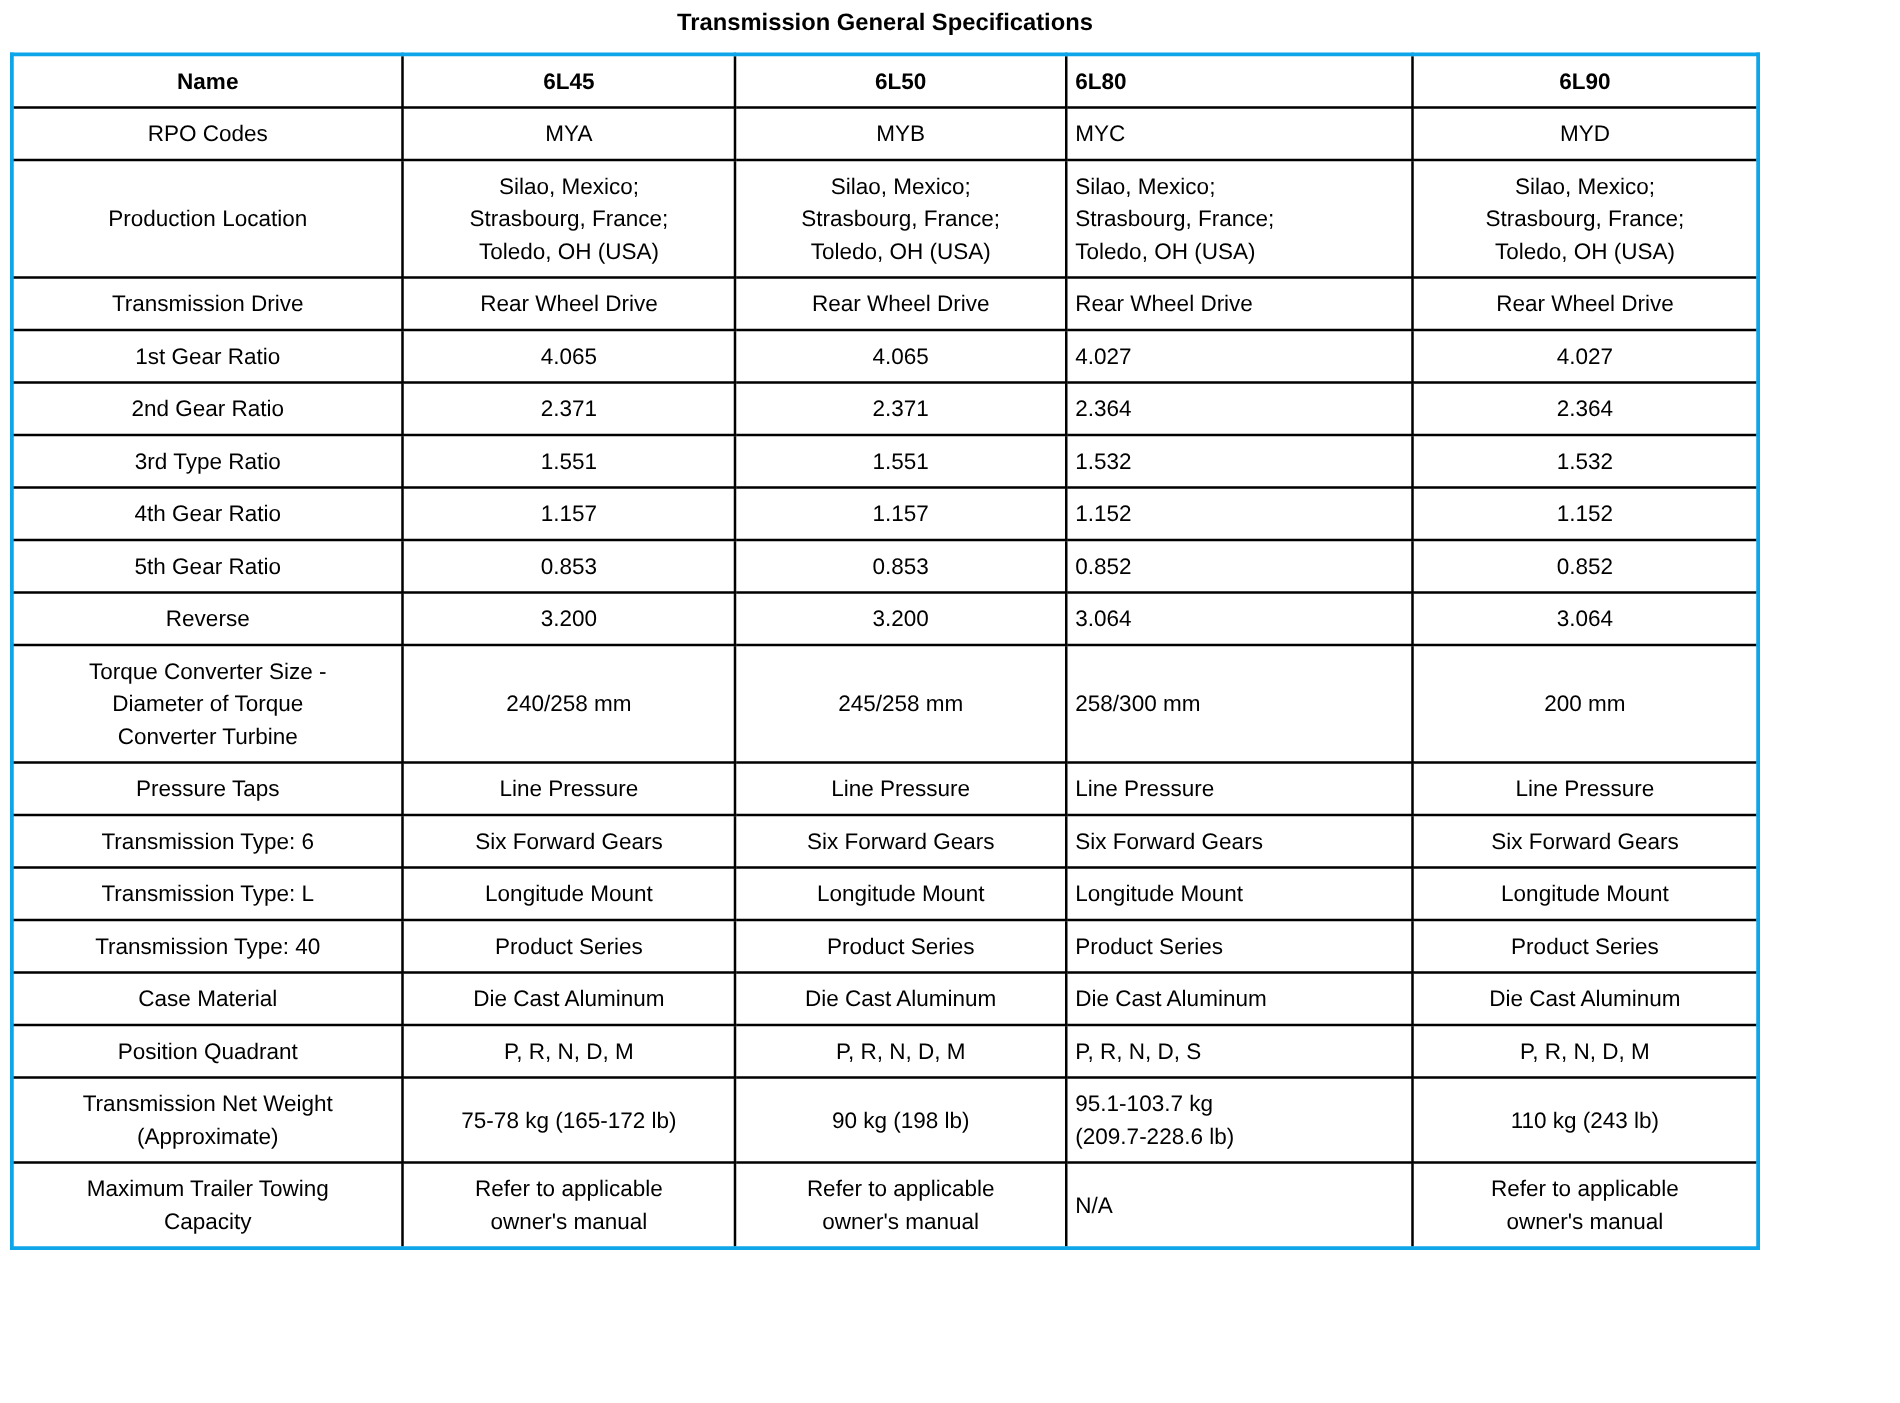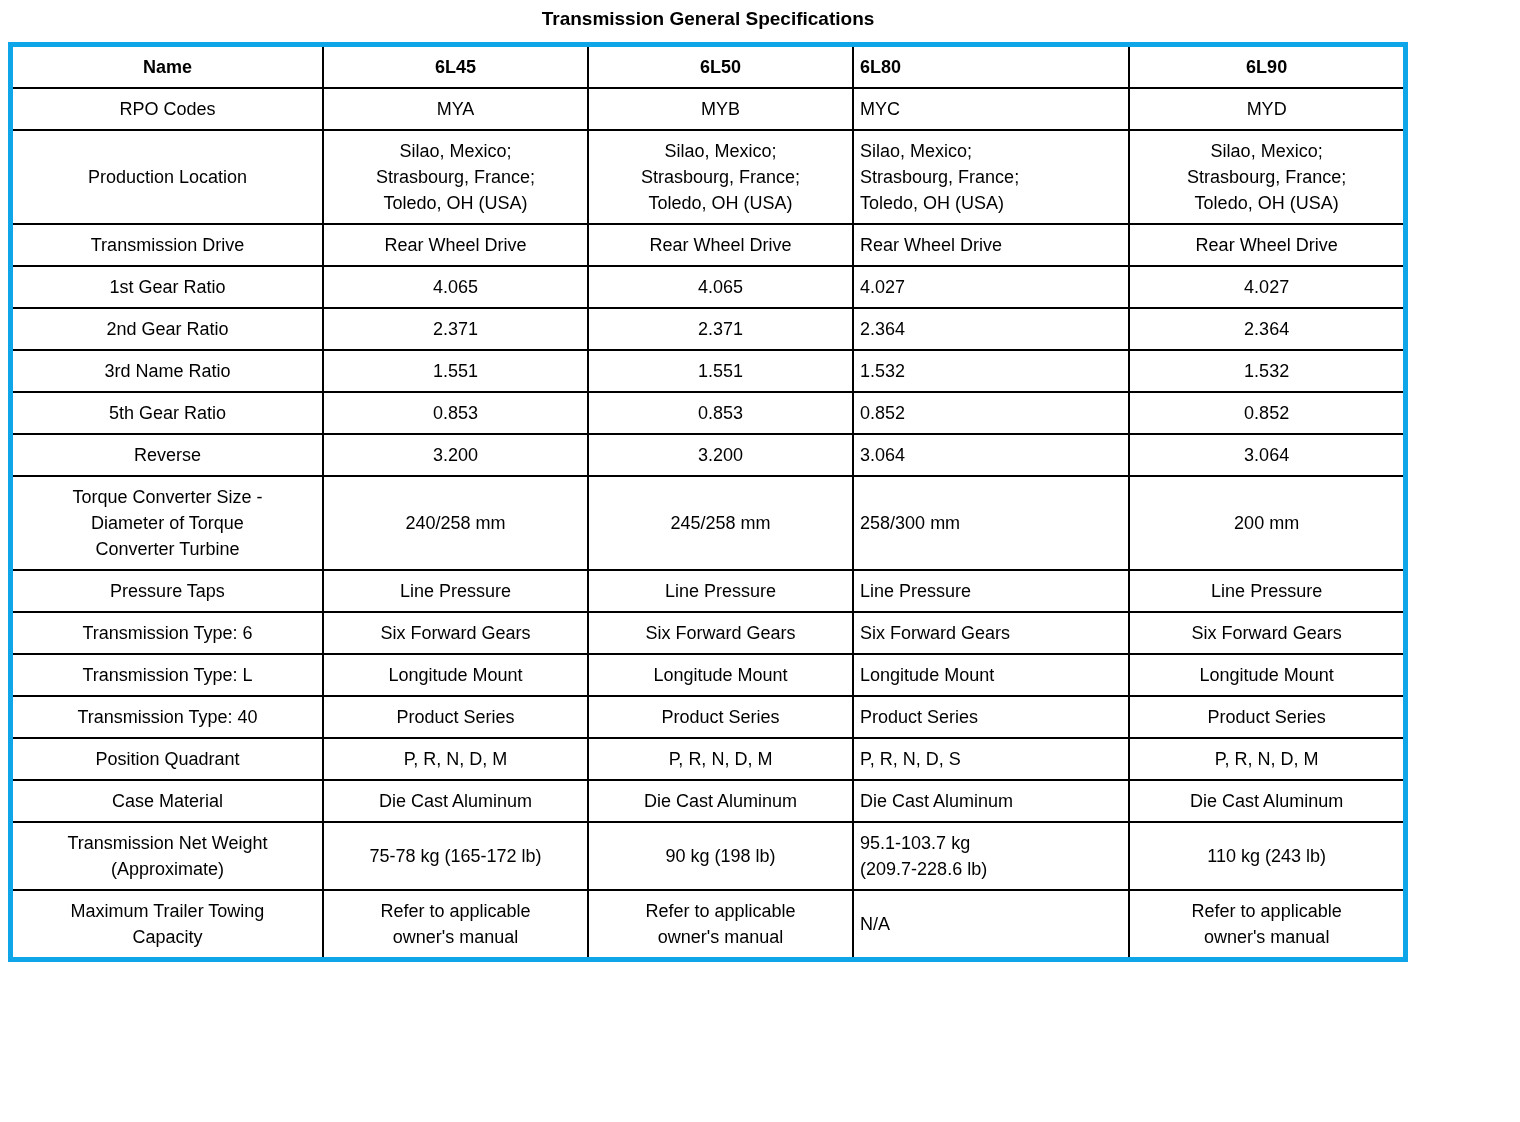--- a/index.html
+++ b/index.html
@@ -17,21 +17,21 @@
   }
   .title {
     text-align: center;
     font-weight: bold;
     font-size: 19px;
     margin: 4px 0 12px 0;
   }
   table.spec-table {
     width: 100%;
     border-collapse: collapse;
-    border: 5px solid #0ea5e9;
+    border: 3px solid #0ea5e9;
     table-layout: fixed;
     font-size: 18px;
     padding-left: 48px;
   }
   table.spec-table th,
   table.spec-table td {
     border: 2px solid #000000;
     padding: 7px 6px;
     text-align: center;
     vertical-align: middle;
@@ -117,25 +117,32 @@
           <td>4.027</td>
         </tr>
         <tr>
           <td>2nd Gear Ratio</td>
           <td>2.371</td>
           <td>2.371</td>
           <td>2.364</td>
           <td>2.364</td>
         </tr>
         <tr>
-          <td>3rd Name Ratio</td>
+          <td>3rd Type Ratio</td>
           <td>1.551</td>
           <td>1.551</td>
           <td>1.532</td>
           <td>1.532</td>
+        </tr>
+        <tr>
+          <td>4th Gear Ratio</td>
+          <td>1.157</td>
+          <td>1.157</td>
+          <td>1.152</td>
+          <td>1.152</td>
         </tr>
         <tr>
           <td>5th Gear Ratio</td>
           <td>0.853</td>
           <td>0.853</td>
           <td>0.852</td>
           <td>0.852</td>
         </tr>
         <tr>
           <td>Reverse</td>
@@ -175,32 +182,32 @@
           <td>Longitude Mount</td>
         </tr>
         <tr>
           <td>Transmission Type: 40</td>
           <td>Product Series</td>
           <td>Product Series</td>
           <td>Product Series</td>
           <td>Product Series</td>
         </tr>
         <tr>
+          <td>Case Material</td>
+          <td>Die Cast Aluminum</td>
+          <td>Die Cast Aluminum</td>
+          <td>Die Cast Aluminum</td>
+          <td>Die Cast Aluminum</td>
+        </tr>
+        <tr>
           <td>Position Quadrant</td>
           <td>P, R, N, D, M</td>
           <td>P, R, N, D, M</td>
           <td>P, R, N, D, S</td>
           <td>P, R, N, D, M</td>
-        </tr>
-        <tr>
-          <td>Case Material</td>
-          <td>Die Cast Aluminum</td>
-          <td>Die Cast Aluminum</td>
-          <td>Die Cast Aluminum</td>
-          <td>Die Cast Aluminum</td>
         </tr>
         <tr>
           <td>Transmission Net Weight
 (Approximate)</td>
           <td>75-78 kg (165-172 lb)</td>
           <td>90 kg (198 lb)</td>
           <td>95.1-103.7 kg
 (209.7-228.6 lb)</td>
           <td>110 kg (243 lb)</td>
         </tr>

